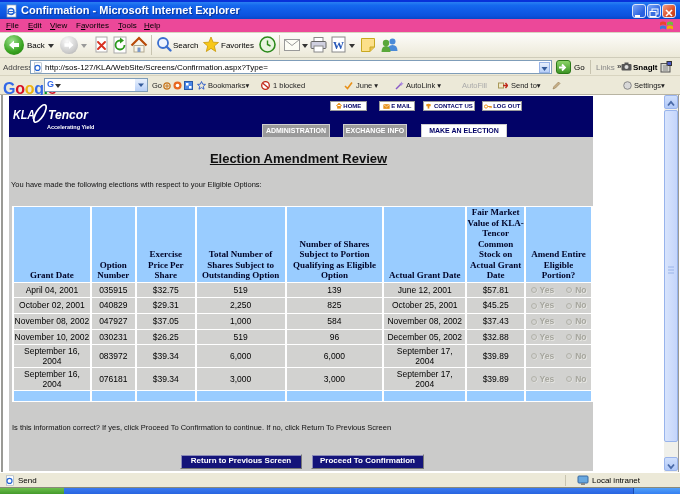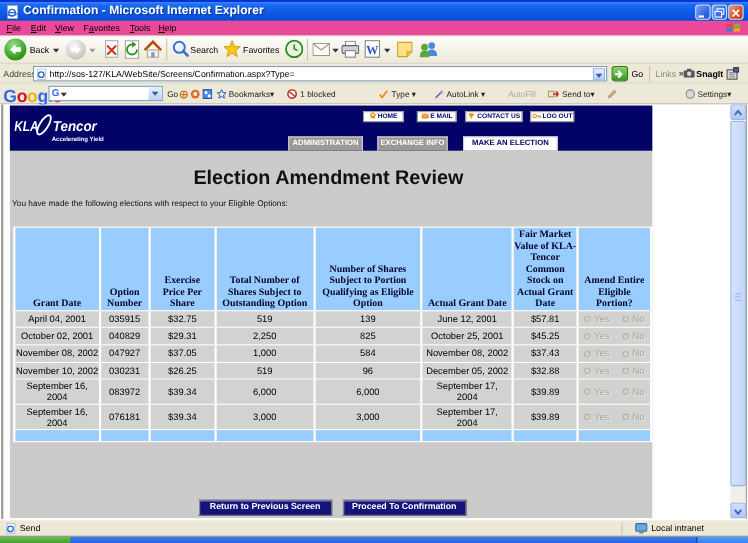--- a/index.html
+++ b/index.html
@@ -38,30 +38,30 @@
 
 
 #page { left:0; top:95px; width:680px; height:377px; background:#fff; }
 #content { position:absolute; left:9px; top:1px; width:584px; height:375px; background:#cbcbca; }
 #navy { position:absolute; left:0; top:0; width:584px; height:41px; background:#020267; }
 .navbtn { position:absolute; top:5px; height:10px; background:#fff; border:1px solid #9a9a9a; color:#020267; font-size:6px; font-weight:bold; line-height:8px; white-space:nowrap; text-align:center;}
 .tab { position:absolute; bottom:0; height:13px; font-size:7px; font-weight:bold; text-align:center; border:1px solid #cfcfcf; border-bottom:none; }
 .tabgray { background:#9a9a9a; color:#fff; }
 .tabwhite { background:#fff; color:#020267; }
 
-#ptitle { position:absolute; left:0; top:55px; width:579px; text-align:center; font-size:18px; font-weight:bold; color:#111; }
+#ptitle { position:absolute; left:0; top:55px; width:579px; text-align:center; font-size:13px; font-weight:bold; color:#111;text-decoration:underline; }
 #intro { position:absolute; left:2px; top:84px; font-size:7.5px; color:#111; }
 
 
 #tbl { position:absolute; left:3px; top:110px; border-collapse:collapse; }
 #tbl td { border:1px solid #fff; border-left-width:2px; border-right-width:2px; font-size:8.5px; text-align:center; color:#000; padding:0; overflow:hidden; }
 #tbl .hd { background:#99ccff; font-family:"Liberation Serif", serif; font-weight:bold; font-size:9px; line-height:10.5px; color:#000428; vertical-align:bottom; padding-bottom:1px; }
 #tbl .dr td { background:#d2d2d0;text-align:center; }
 #tbl .ftr td { background:#99ccff; }
-#tbl td.yn { color:#a6a69e; font-weight:normal; font-size:8.5px; text-shadow:0.7px 0.7px 0 #e8e8e4; }
+#tbl td.yn { color:#a6a69e; font-weight:bold; font-size:8.5px; text-shadow:0.7px 0.7px 0 #e8e8e4; }
 .radio { display:inline-block; width:6px; height:6px; border-radius:50%; border:1px solid #b2b2aa; vertical-align:middle; margin-right:3px; box-shadow:0.5px 0.5px 0 #e8e8e4; }
 
 #question { position:absolute; left:3px; top:327px; font-size:7.5px; color:#111; }
 .bigbtn { position:absolute; top:358px; height:15px; background:#14147a; color:#fff; font-size:8px; font-weight:bold; text-align:center; line-height:12px; border:1px solid #777; border-top-color:#ccc; border-left-color:#ccc; box-shadow:inset 1px 1px 0 #8a8ab8; }
 
 
 #sbar { position:absolute; left:664px; top:0; width:14px; height:377px; background:#f0f0ea; }
 .sbtn { position:absolute; left:0; width:14px; height:14px; background:linear-gradient(#cfdffc,#b0c8f8); border:1px solid #9ab4ec; border-radius:2px; }
 #sthumb { position:absolute; left:0; top:15px; width:14px; height:332px; background:linear-gradient(90deg,#d8e4fc,#c4d5fb); border:1px solid #98b4ec; border-radius:2px; }
 
@@ -272,21 +272,21 @@
       </svg>
     <span class="gt" style="left:208px">Bookmarks▾</span>
     <svg class="abs" style="left:261px; top:5px" width="9" height="9" viewBox="0 0 9 9">
         <circle cx="4.5" cy="4.5" r="3.8" fill="#fff" stroke="#c02818" stroke-width="1.3"></circle>
         <path d="M1.8 2.2 L7.2 6.8" stroke="#c02818" stroke-width="1.3"></path>
       </svg>
     <span class="gt" style="left:273px">1 blocked</span>
     <svg class="abs" style="left:344px; top:5px" width="9" height="9" viewBox="0 0 9 9">
         <path d="M1 5 L3.5 7.5 L8 1.5" fill="none" stroke="#e89018" stroke-width="1.6"></path>
       </svg>
-    <span class="gt" style="left:356px">Type ▾</span>
+    <span class="gt" style="left:356px">June ▾</span>
     <svg class="abs" style="left:395px; top:5px" width="9" height="9" viewBox="0 0 9 9">
         <path d="M1 8 L6 3" stroke="#8858c8" stroke-width="1.4"></path>
         <path d="M6.5 0.5 L7.2 2 L8.7 2.7 L7.2 3.4 L6.5 4.9 L5.8 3.4 L4.3 2.7 L5.8 2 Z" fill="#b090e0"></path>
       </svg>
     <span class="gt" style="left:406px">AutoLink ▾</span>
     <span class="gt" style="left:462px; color:#aaa">AutoFill</span>
     <svg class="abs" style="left:498px; top:5px" width="10" height="9" viewBox="0 0 10 9">
         <rect x="0.5" y="2" width="5" height="5" fill="#f0e8c8" stroke="#a89858"></rect>
         <path d="M5 4.5 L9.5 4.5 M7.5 2 L9.5 4.5 L7.5 7" stroke="#c02818" stroke-width="1.3" fill="none"></path>
       </svg>
@@ -420,20 +420,21 @@
               <td></td>
               <td></td>
               <td></td>
               <td></td>
               <td></td>
               <td></td>
               <td></td>
             </tr>
       </tbody>
         </table>
+      <div id="question">Is this information correct? If yes, click Proceed To Confirmation to continue. If no, click Return To Previous Screen</div>
       <div class="bigbtn" style="left:171px; width:122px">Return to Previous Screen</div>
       <div class="bigbtn" style="left:302px; width:113px">Proceed To Confirmation</div>
     </div>
     <div id="sbar">
       <div class="sbtn" style="top:0"><svg width="12" height="12" viewBox="0 0 12 12">
             <path d="M3 7.5 L6 4 L9 7.5" fill="none" stroke="#4a6aa8" stroke-width="1.8"></path>
           </svg></div>
       <div id="sthumb">
           <svg width="8" height="10" viewBox="0 0 8 10" style="display:block; margin:155px auto 0">
             <path d="M1 1 L7 1 M1 4 L7 4 M1 7 L7 7" stroke="#9ab4e8" stroke-width="1"></path>

